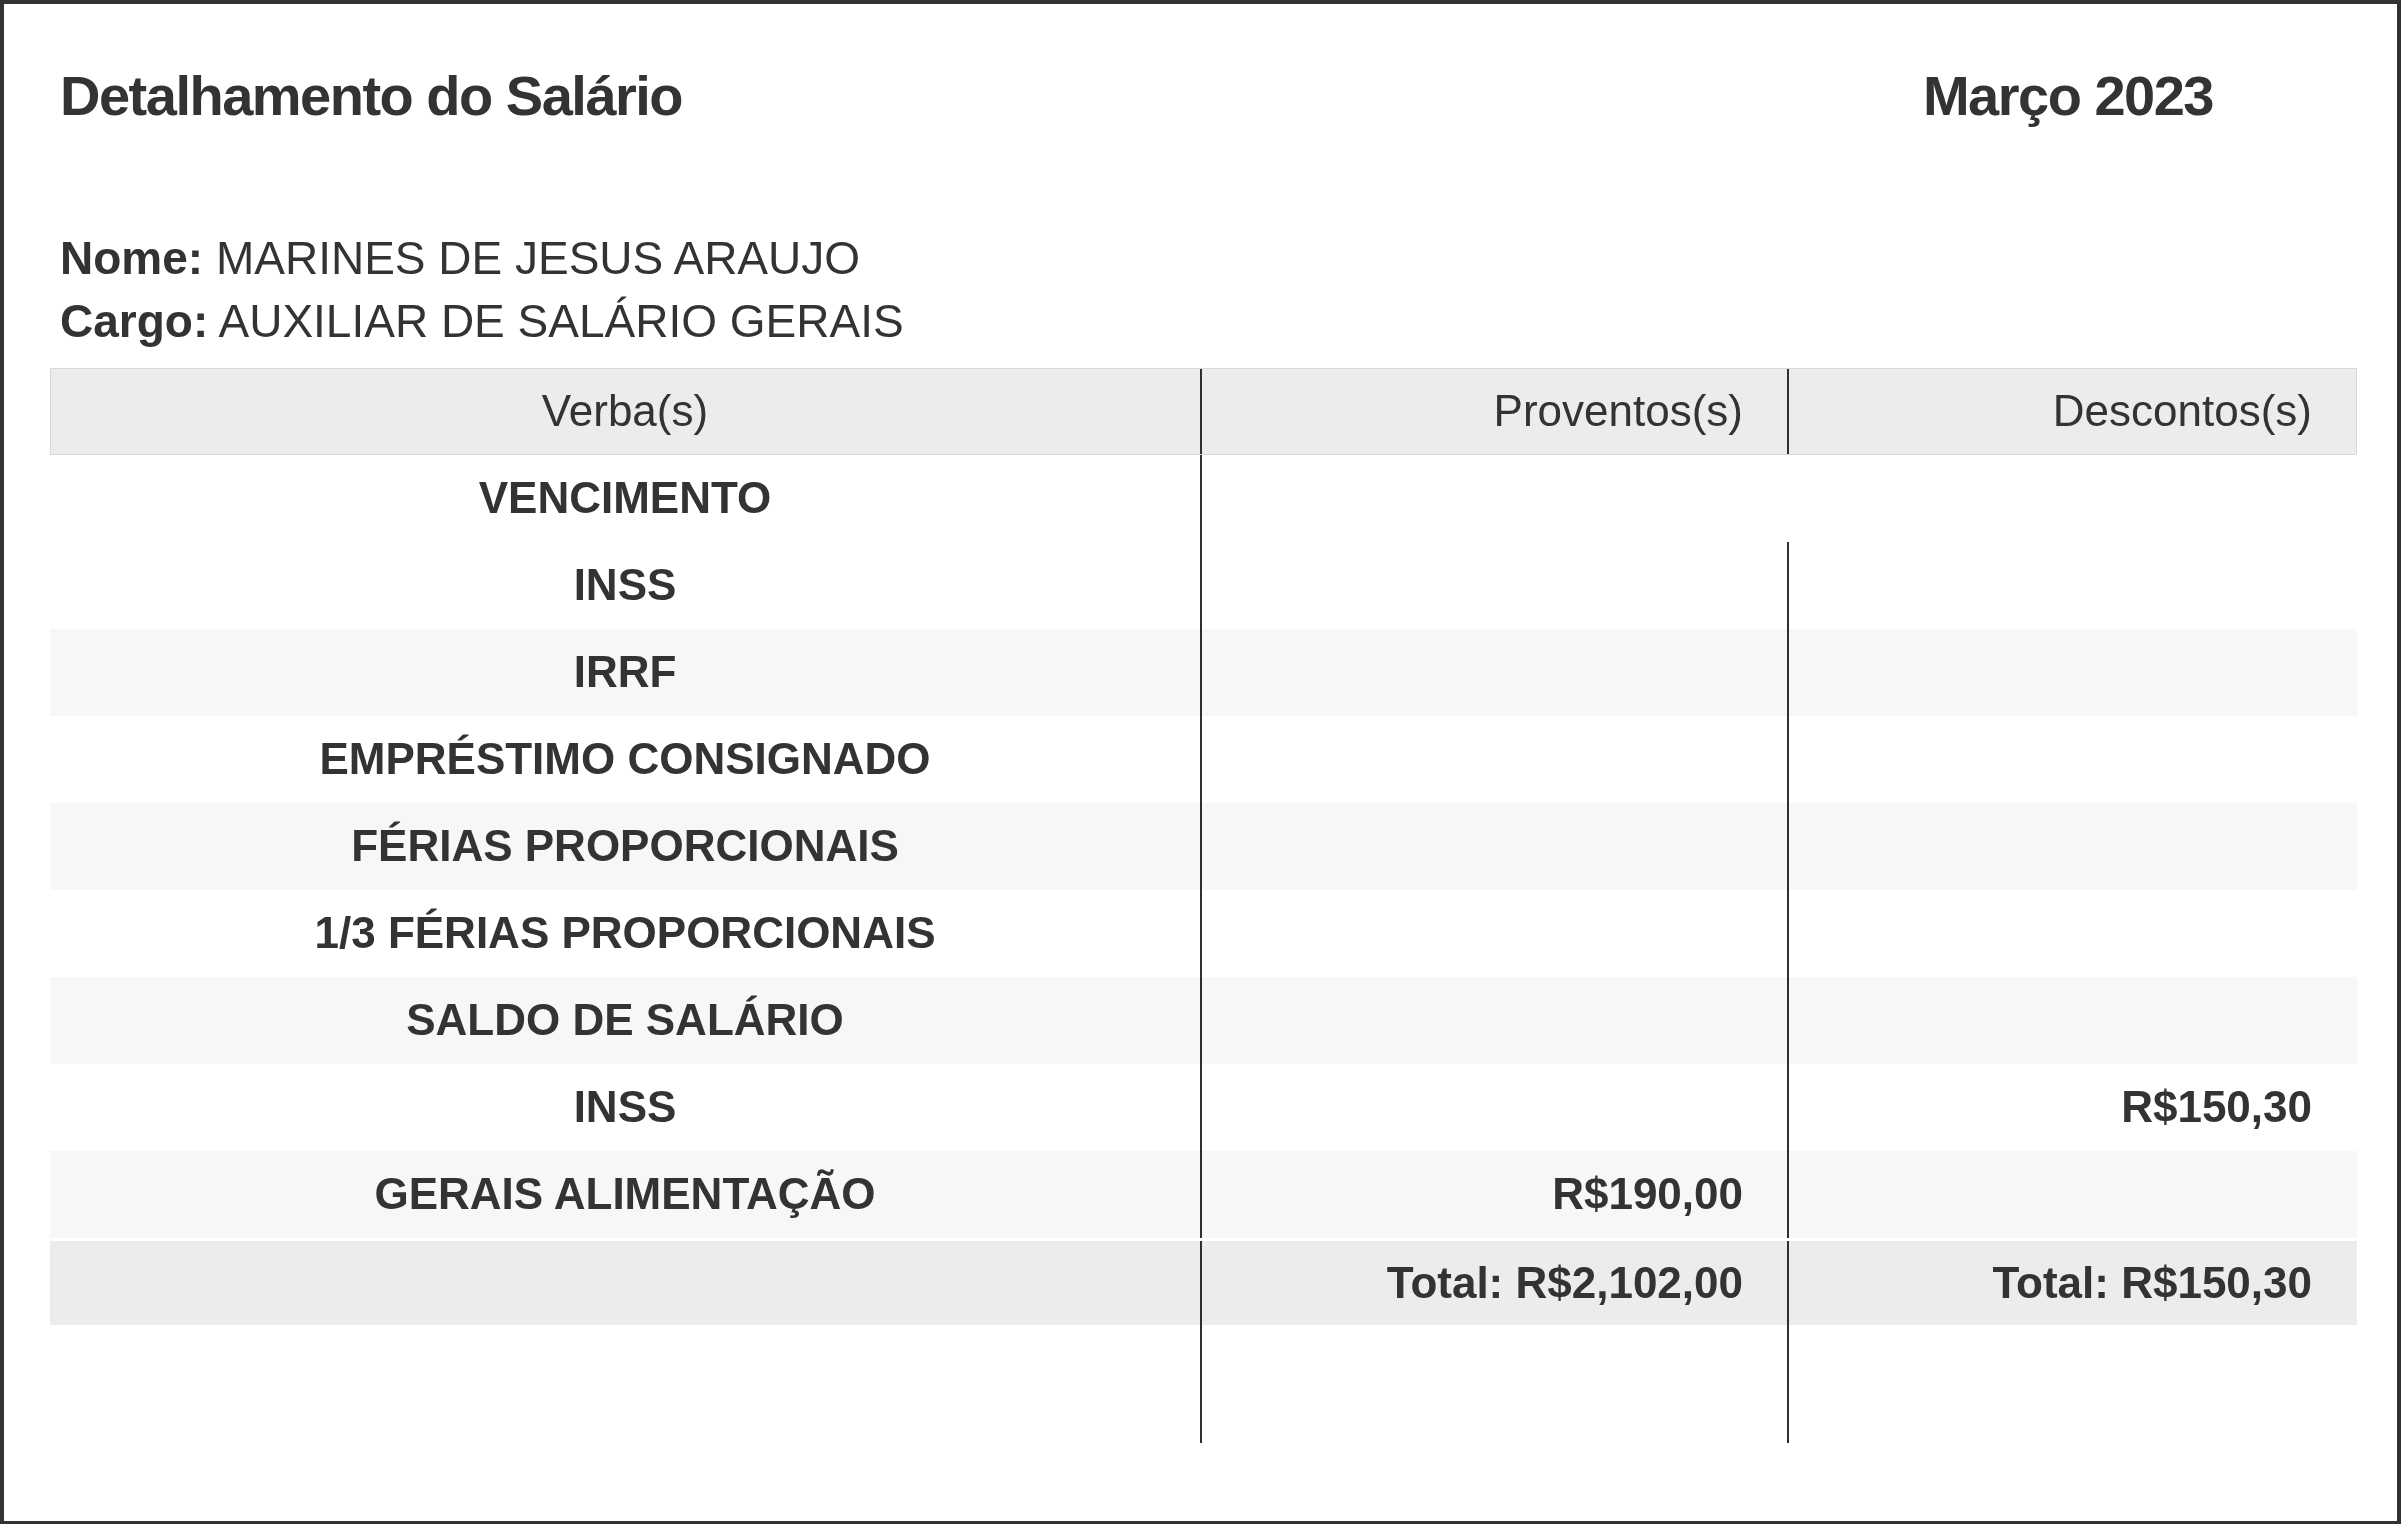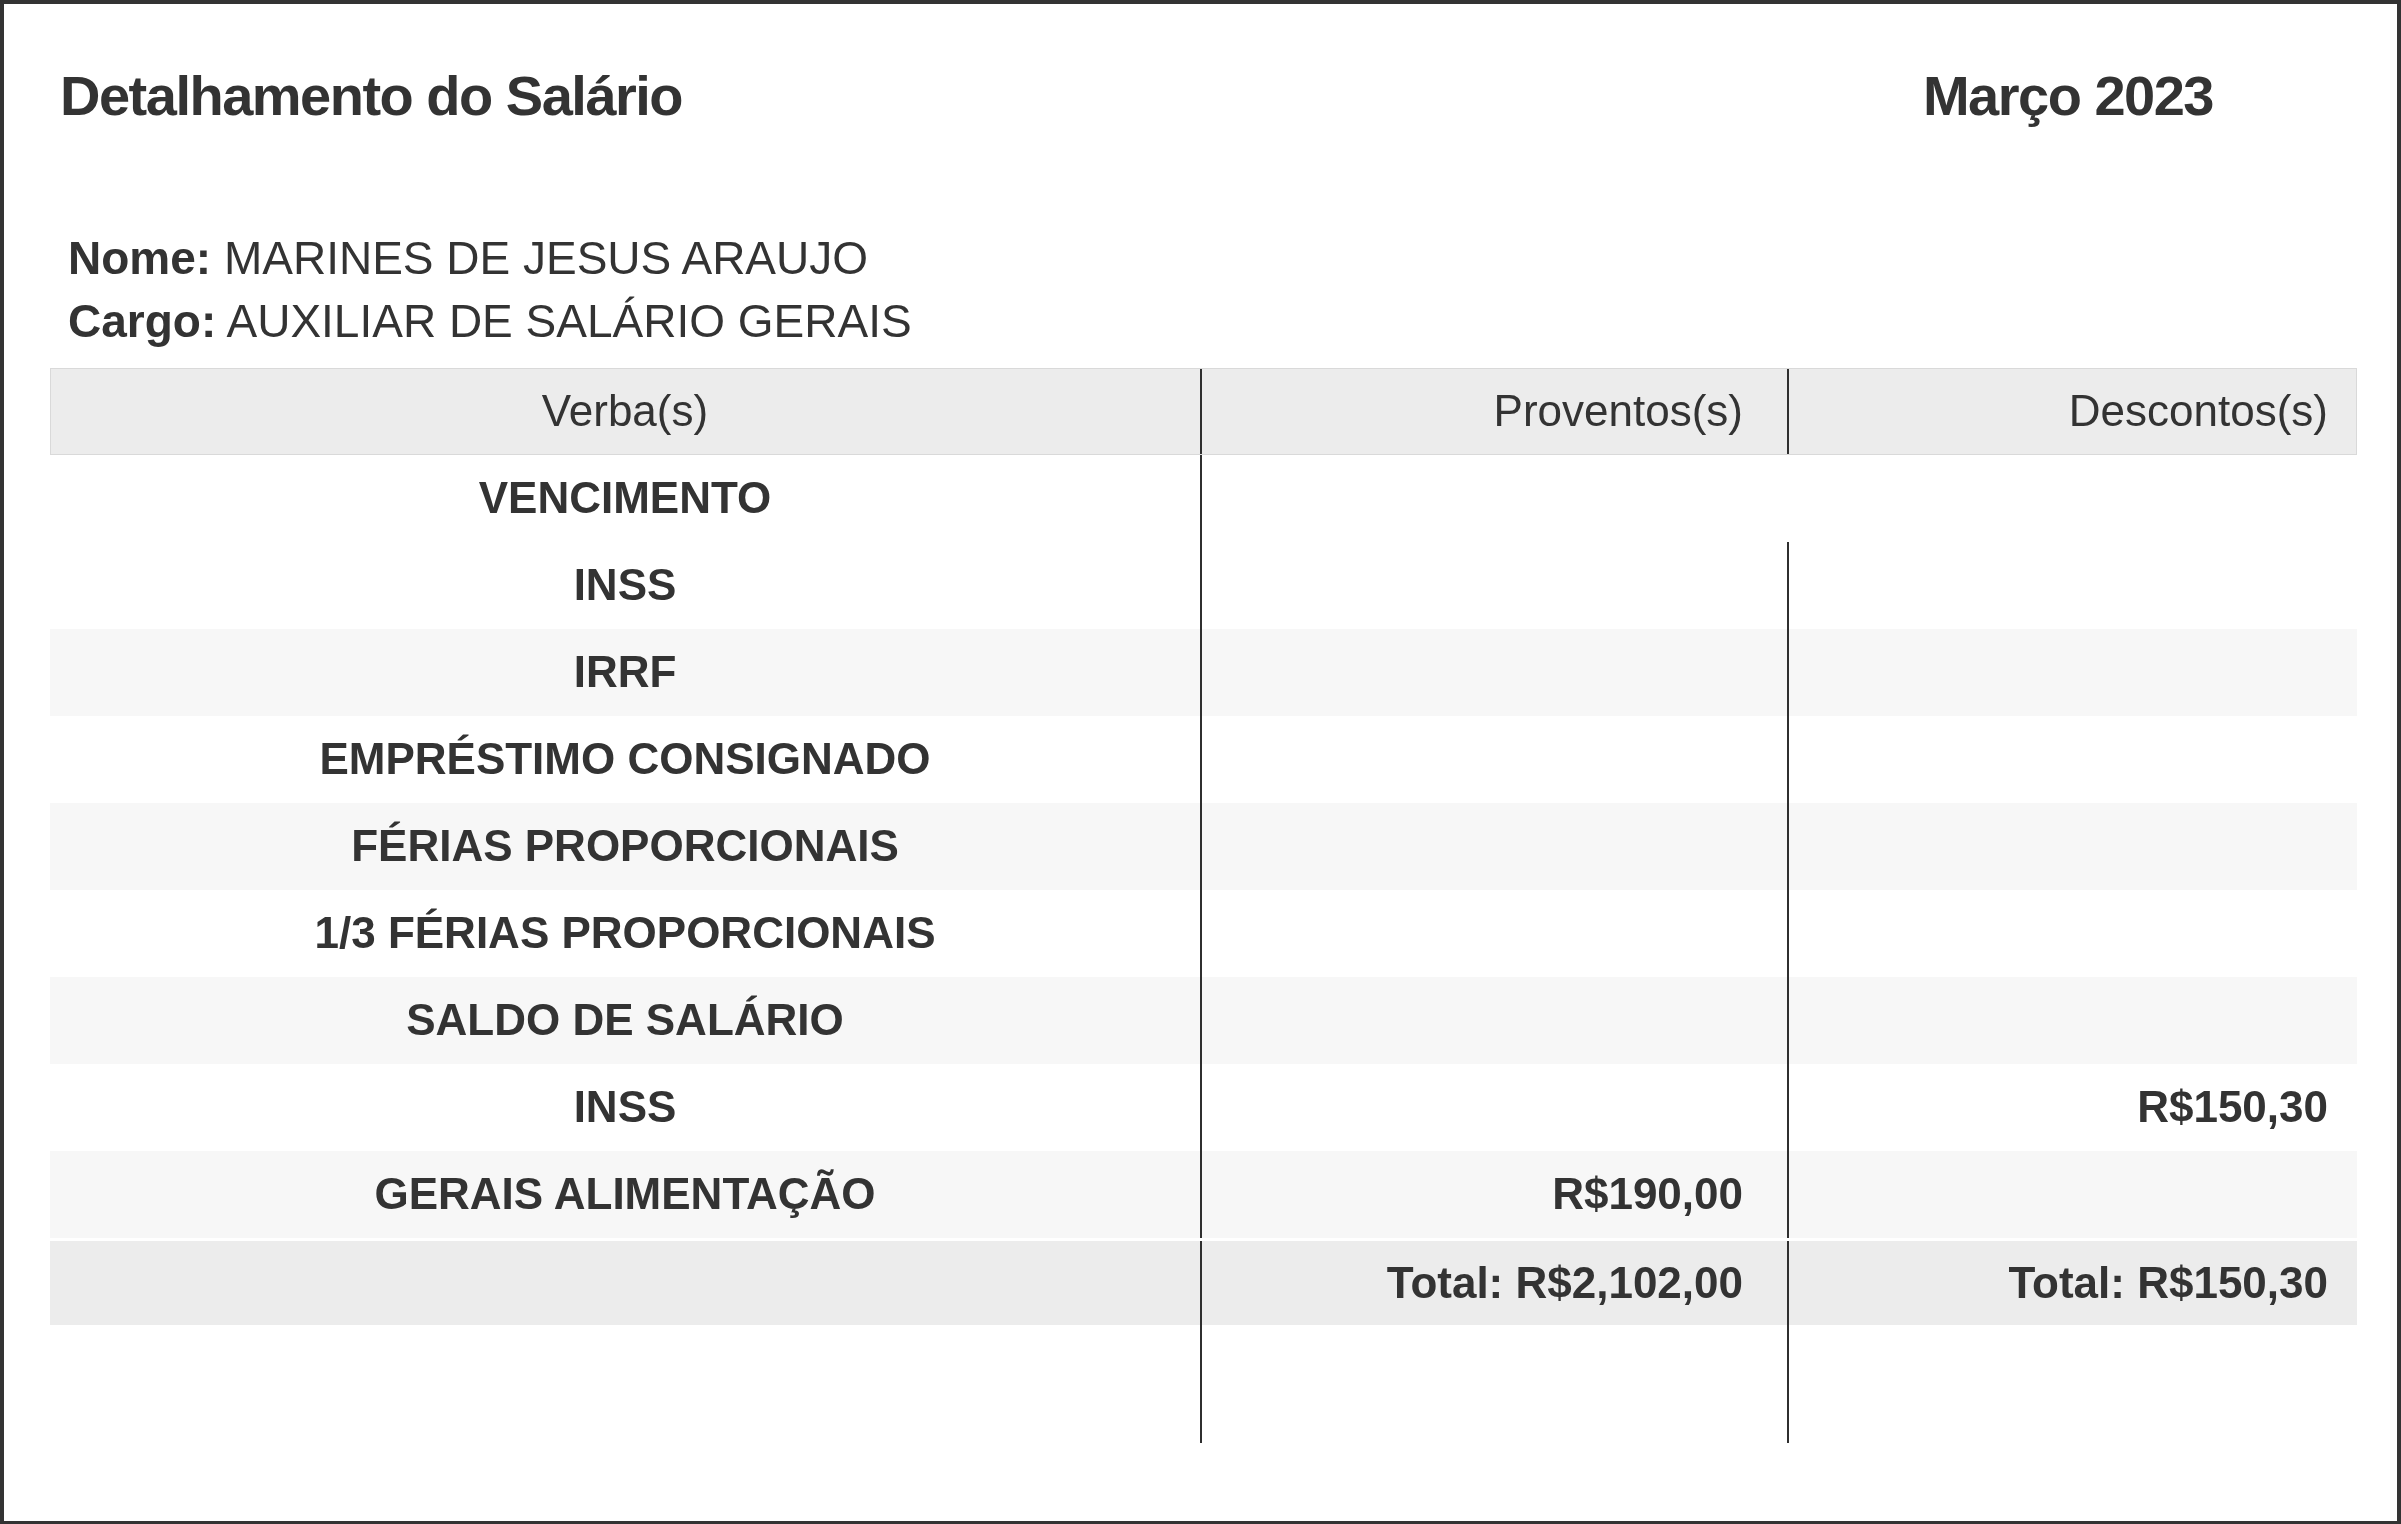--- a/index.html
+++ b/index.html
@@ -27,21 +27,21 @@
     line-height: 89px;
     white-space: nowrap;
   }
 
   
   .employee {
     margin: 87px 0 0 56px;
     font-size: 46px;
     line-height: 63px;
   }
-  .emp-label { font-weight: bold; margin-left: 8px; }
+  .emp-label { font-weight: bold; }
 
   
   .salary-table {
     margin: 14.8px 0 0 46px;
     width: 2307px;
     font-size: 44px;
   }
   .grid-row {
     display: grid;
     grid-template-columns: 1152px 587px 567px;
@@ -53,21 +53,21 @@
     outline-offset: -1.5px;
     font-weight: 400;
     text-align: center;
   }
   .trow { height: 87px; font-weight: bold; background: #ffffff; }
   .trow.zebra { background: #f7f7f7; }
 
   .cell { display: flex; align-items: center; box-sizing: border-box; min-width: 0; }
   .c1 { justify-content: center; border-right: 2.2px solid #2f2f2f; }
   .c2 { justify-content: flex-end; padding-right: 44px; border-right: 2.2px solid #2f2f2f; }
-  .c3 { justify-content: flex-end; padding-right: 28px; }
+  .c3 { justify-content: flex-end; padding-right: 44px; }
 
   .totals-row {
     height: 84px;
     background: #ececec;
     border-top: 3px solid #ffffff;
     font-weight: bold;
   }
   .table-tail { height: 118px; background: #ffffff; }
 
   .nowrap { white-space: nowrap; }

